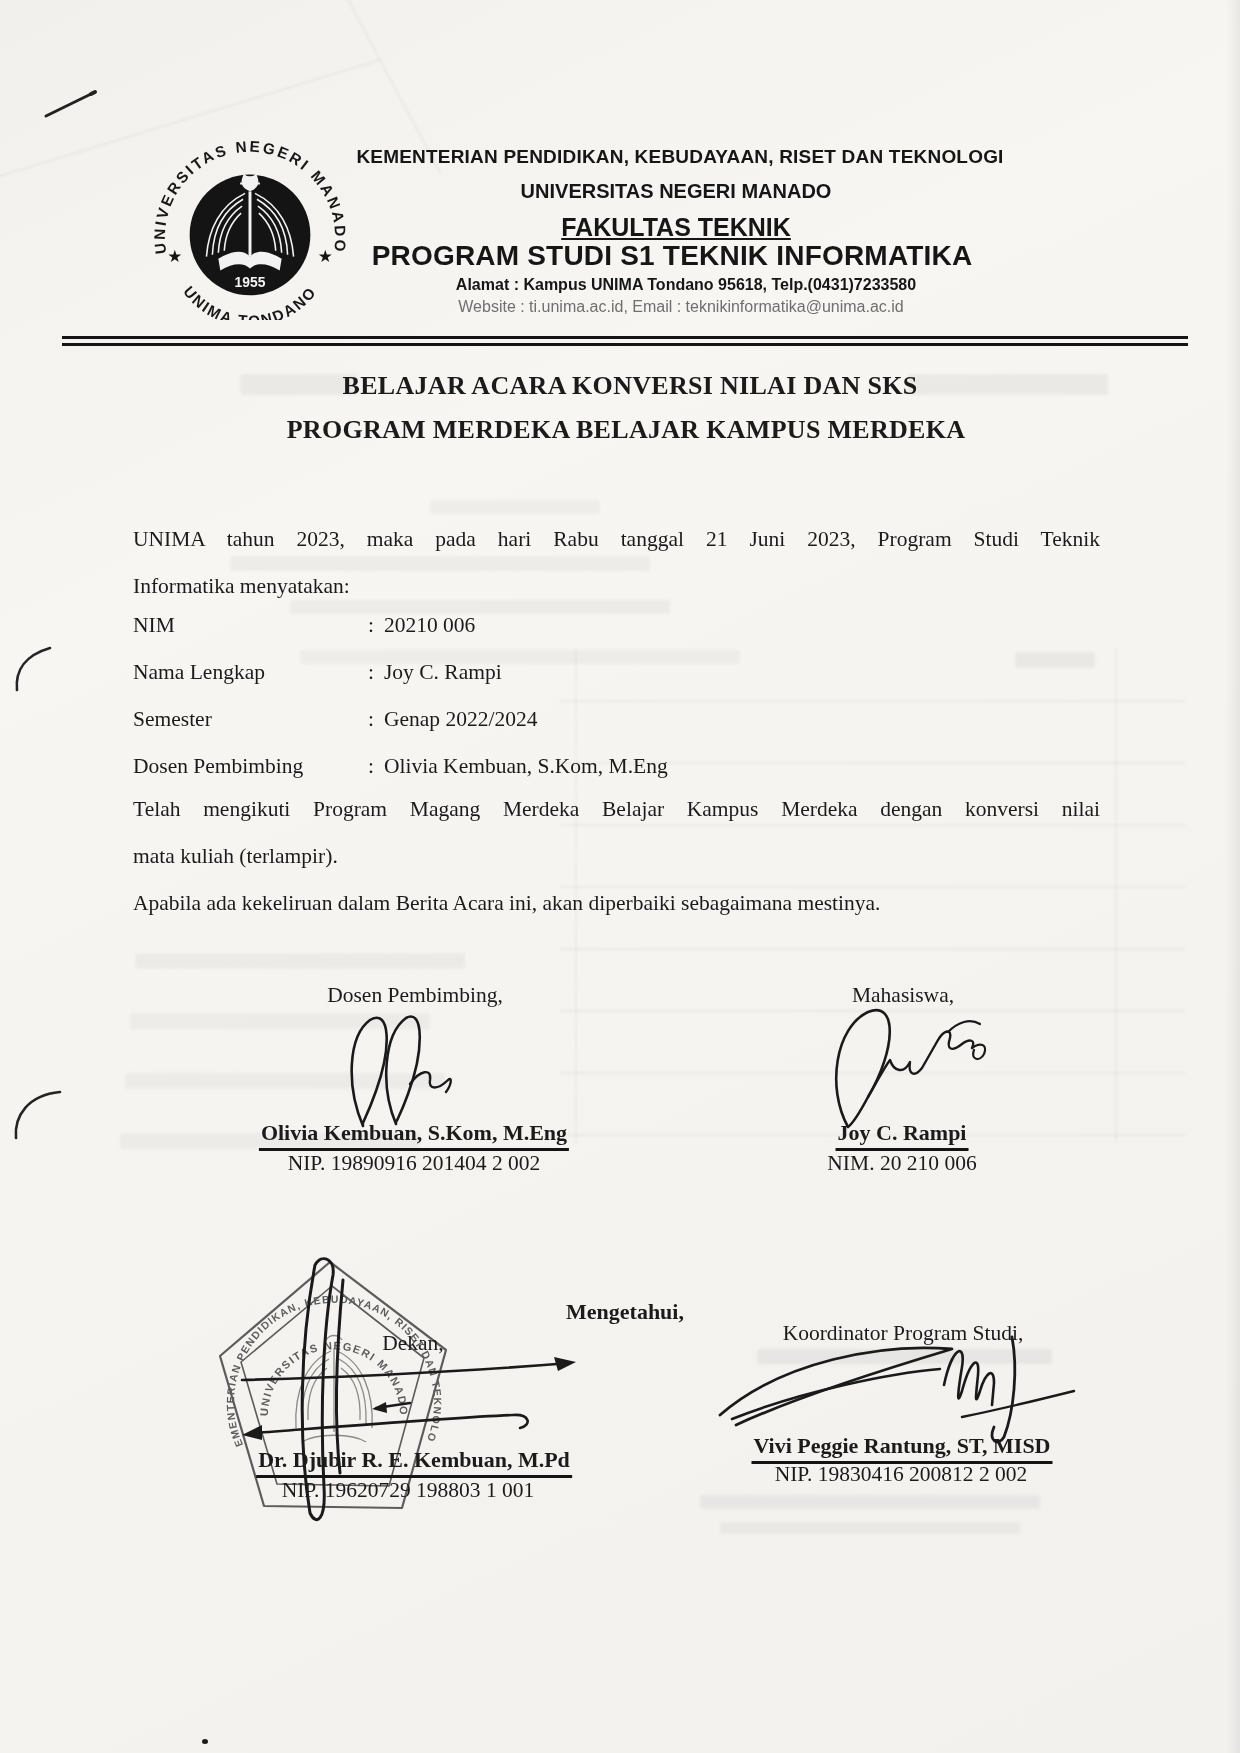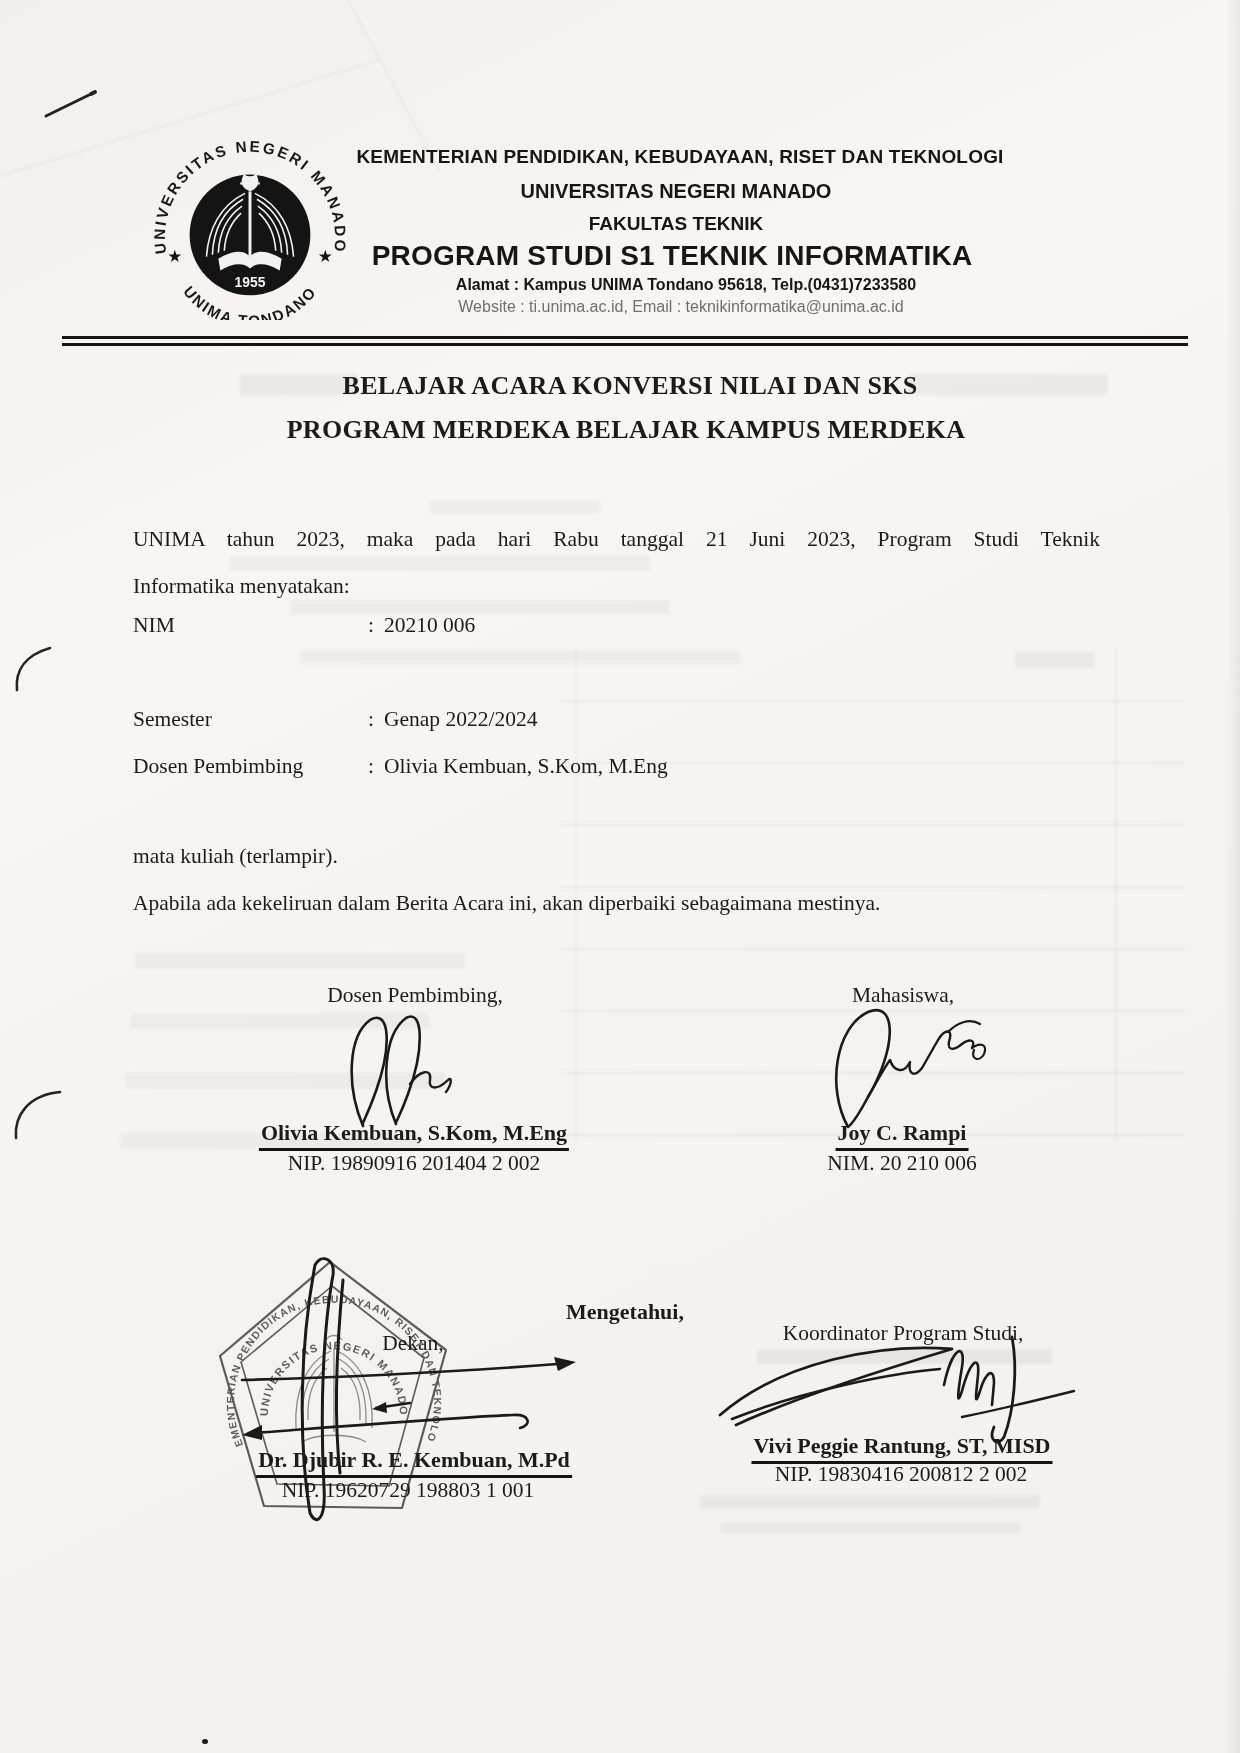--- a/index.html
+++ b/index.html
@@ -7,21 +7,21 @@
     position:relative;width:1240px;height:1753px;overflow:hidden;
     background:linear-gradient(155deg,#f1f0ed 0%,#f7f6f3 28%,#f4f3f0 62%,#f2f1ee 100%);
     font-family:"Liberation Serif","DejaVu Serif",serif;color:#1b1b1b;
   }
   .abs{position:absolute;}
   .ctr{transform:translateX(-50%);white-space:nowrap;}
   
   .lh{font-family:"Liberation Sans","DejaVu Sans",sans-serif;font-weight:bold;color:#161616;}
   .lh-ministry{font-size:19px;letter-spacing:.2px;}
   .lh-univ{font-size:20px;}
-  .lh-fac{font-size:19px;}
+  .lh-fac{font-size:25px;text-decoration:underline;}
   .lh-prog{font-size:28px;letter-spacing:.2px;}
   .lh-addr{font-size:16px;margin-left:12px;}
   .lh-web{font-size:16px;font-weight:normal;color:#6f6f6f;margin-left:7px;}
   .rule{left:62px;width:1126px;}
   .rule-a{top:336px;height:3px;background:#151515;}
   .rule-b{top:343px;height:3px;background:#151515;}
   
   .doctitle{font-size:26px;font-weight:bold;letter-spacing:.3px;}
   .bodyline{left:133px;width:967px;font-size:21.5px;line-height:25px;}
   .just{text-align:justify;}
@@ -135,27 +135,31 @@
 
   <div class="abs ctr doctitle" style="left:630px;top:371px;">BELAJAR ACARA KONVERSI NILAI DAN SKS</div>
   <div class="abs ctr doctitle" style="left:626px;top:415px;">PROGRAM MERDEKA BELAJAR KAMPUS MERDEKA</div>
 
   <div class="abs bodyline just" style="top:527px;">UNIMA tahun 2023, maka pada hari Rabu tanggal 21 Juni 2023, Program Studi Teknik</div>
   <div class="abs bodyline" style="top:574px;">Informatika menyatakan:</div>
 
   <div class="abs bodyline frow" style="top:613px;">
     <span class="flabel">NIM</span><span class="fcolon">:</span><span class="fvalue">20210 006</span>
   </div>
+  <div class="abs bodyline frow" style="top:660px;">
+    <span class="flabel">Nama Lengkap</span><span class="fcolon">:</span><span class="fvalue">Joy C. Rampi</span>
+  </div>
   <div class="abs bodyline frow" style="top:707px;">
     <span class="flabel">Semester</span><span class="fcolon">:</span><span class="fvalue">Genap 2022/2024</span>
   </div>
   <div class="abs bodyline frow" style="top:754px;">
     <span class="flabel">Dosen Pembimbing</span><span class="fcolon">:</span><span class="fvalue">Olivia Kembuan, S.Kom, M.Eng</span>
   </div>
 
+  <div class="abs bodyline just" style="top:797px;">Telah mengikuti Program Magang Merdeka Belajar Kampus Merdeka dengan konversi nilai</div>
   <div class="abs bodyline" style="top:844px;">mata kuliah (terlampir).</div>
   <div class="abs bodyline" style="top:891px;">Apabila ada kekeliruan dalam Berita Acara ini, akan diperbaiki sebagaimana mestinya.</div>
 
   <div class="abs ctr rolelabel" style="left:415px;top:983px;">Dosen Pembimbing,</div>
   <div class="abs ctr rolelabel" style="left:903px;top:983px;">Mahasiswa,</div>
 
   <svg class="abs sig" style="left:318px;top:1006px;" width="150" height="130" viewBox="0 0 150 130">
     <path d="M45,120 C28,80 30,30 52,14 C72,2 74,40 58,85 C50,108 42,122 45,118" stroke-width="2.6"></path>
     <path d="M78,118 C62,80 66,28 88,12 C106,2 106,45 90,88 C82,110 76,120 78,116" stroke-width="2.6"></path>
     <path d="M92,78 C102,64 114,62 112,74 C110,84 120,84 130,74 C134,70 134,78 128,86" stroke-width="2.4"></path>

